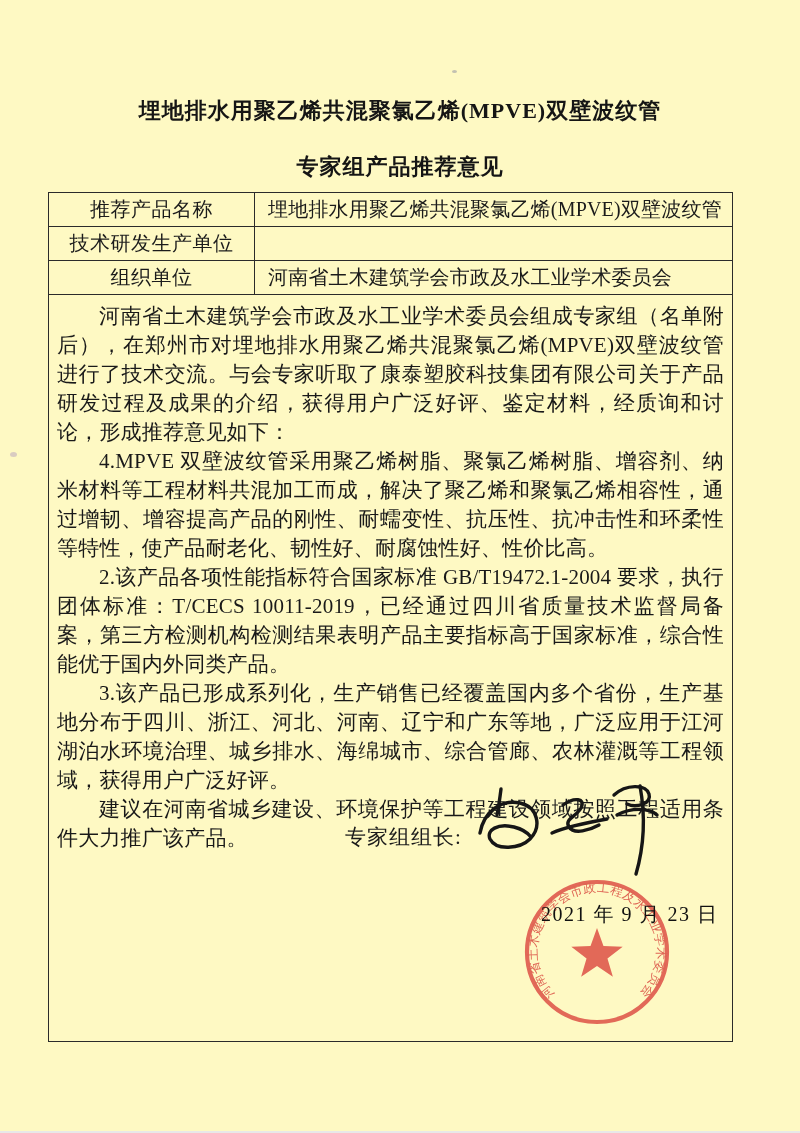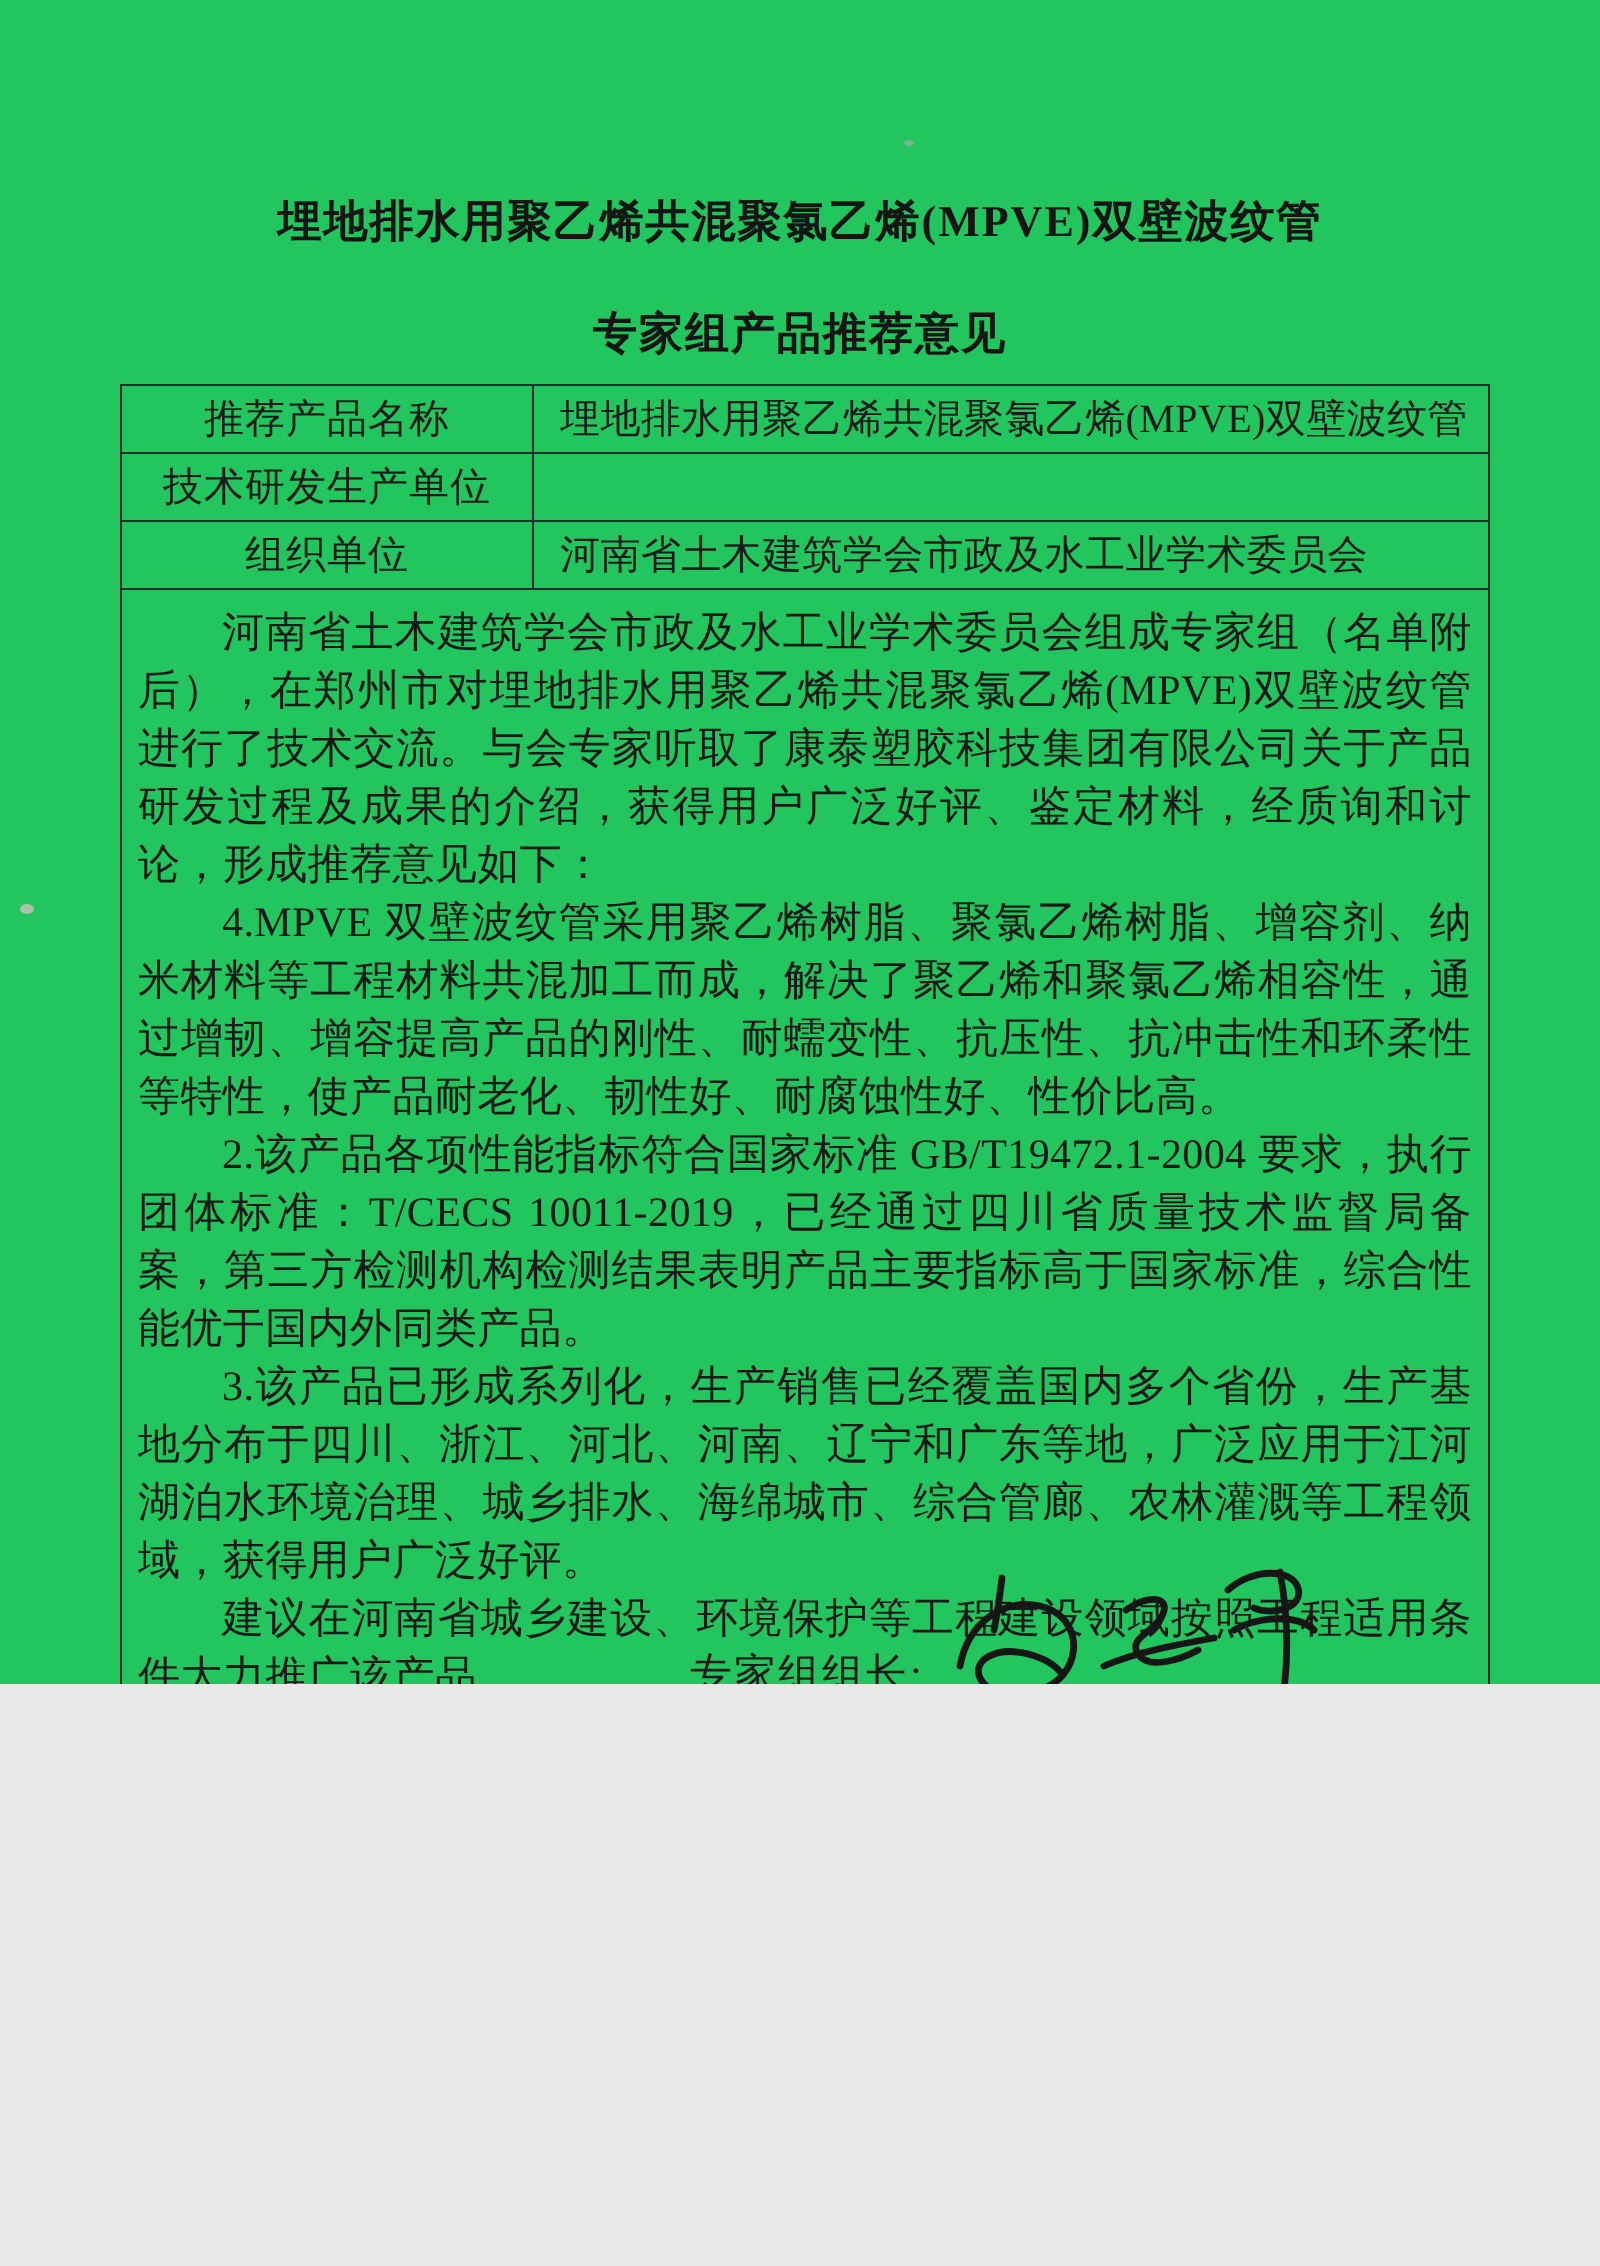--- a/index.html
+++ b/index.html
@@ -1,28 +1,28 @@
 <!DOCTYPE html>
 <html><head>
 <meta charset="utf-8">
 <style>
   html,body{margin:0;padding:0;background:#e8e8e8;}
   .page{
-    position:relative;width:800px;height:842px;margin:0 auto;
-    background:#22c55e;overflow:hidden;
+    position:relative;width:800px;height:1131px;margin:0 auto;
+    background:#fef9c3;overflow:hidden;
     font-family:"Liberation Serif","DejaVu Serif",serif;color:#1b1b1b;
   }
   .doc-title{
     position:absolute;left:0;width:800px;text-align:center;
     font-size:22px;font-weight:700;letter-spacing:1px;color:#151515;
   }
   .doc-title.line1{top:96px;}
   .doc-title.line2{top:152px;font-family:Liberation Mono, monospace;}
   .doc-box{
-    position:absolute;left:60px;top:192px;width:685px;height:850px;
+    position:absolute;left:48px;top:192px;width:685px;height:850px;
     border:1.6px solid #2b2b2b;box-sizing:border-box;background:transparent;
   }
   .info-row{display:flex;border-bottom:1.6px solid #2b2b2b;height:34px;box-sizing:border-box;}
   .info-label{
     width:206px;border-right:1.6px solid #2b2b2b;box-sizing:border-box;
     display:flex;align-items:center;justify-content:center;
     font-size:20px;letter-spacing:.5px;
   }
   .info-value{
     flex:1;display:flex;align-items:center;padding-left:13px;

